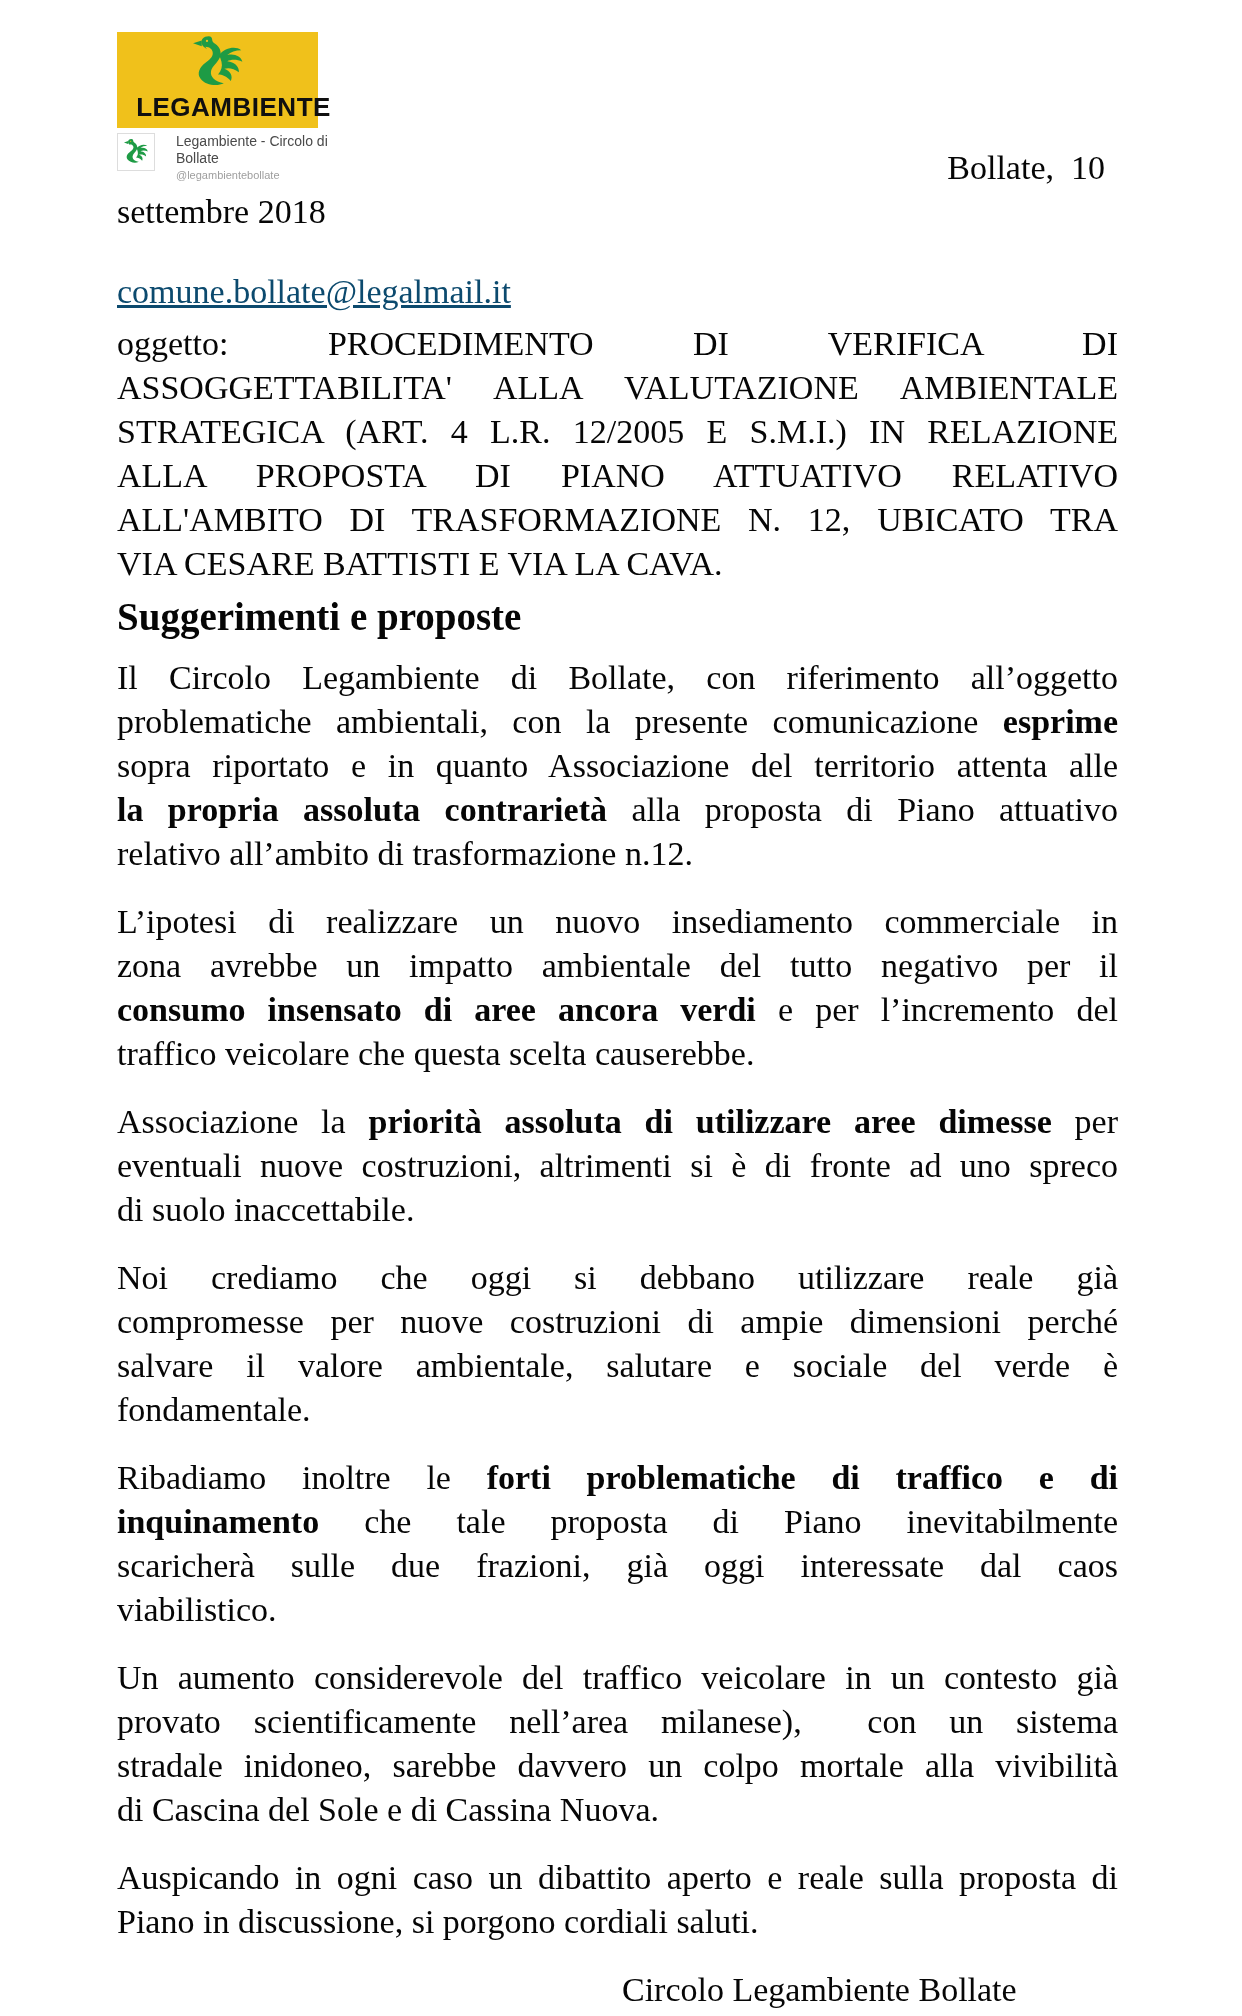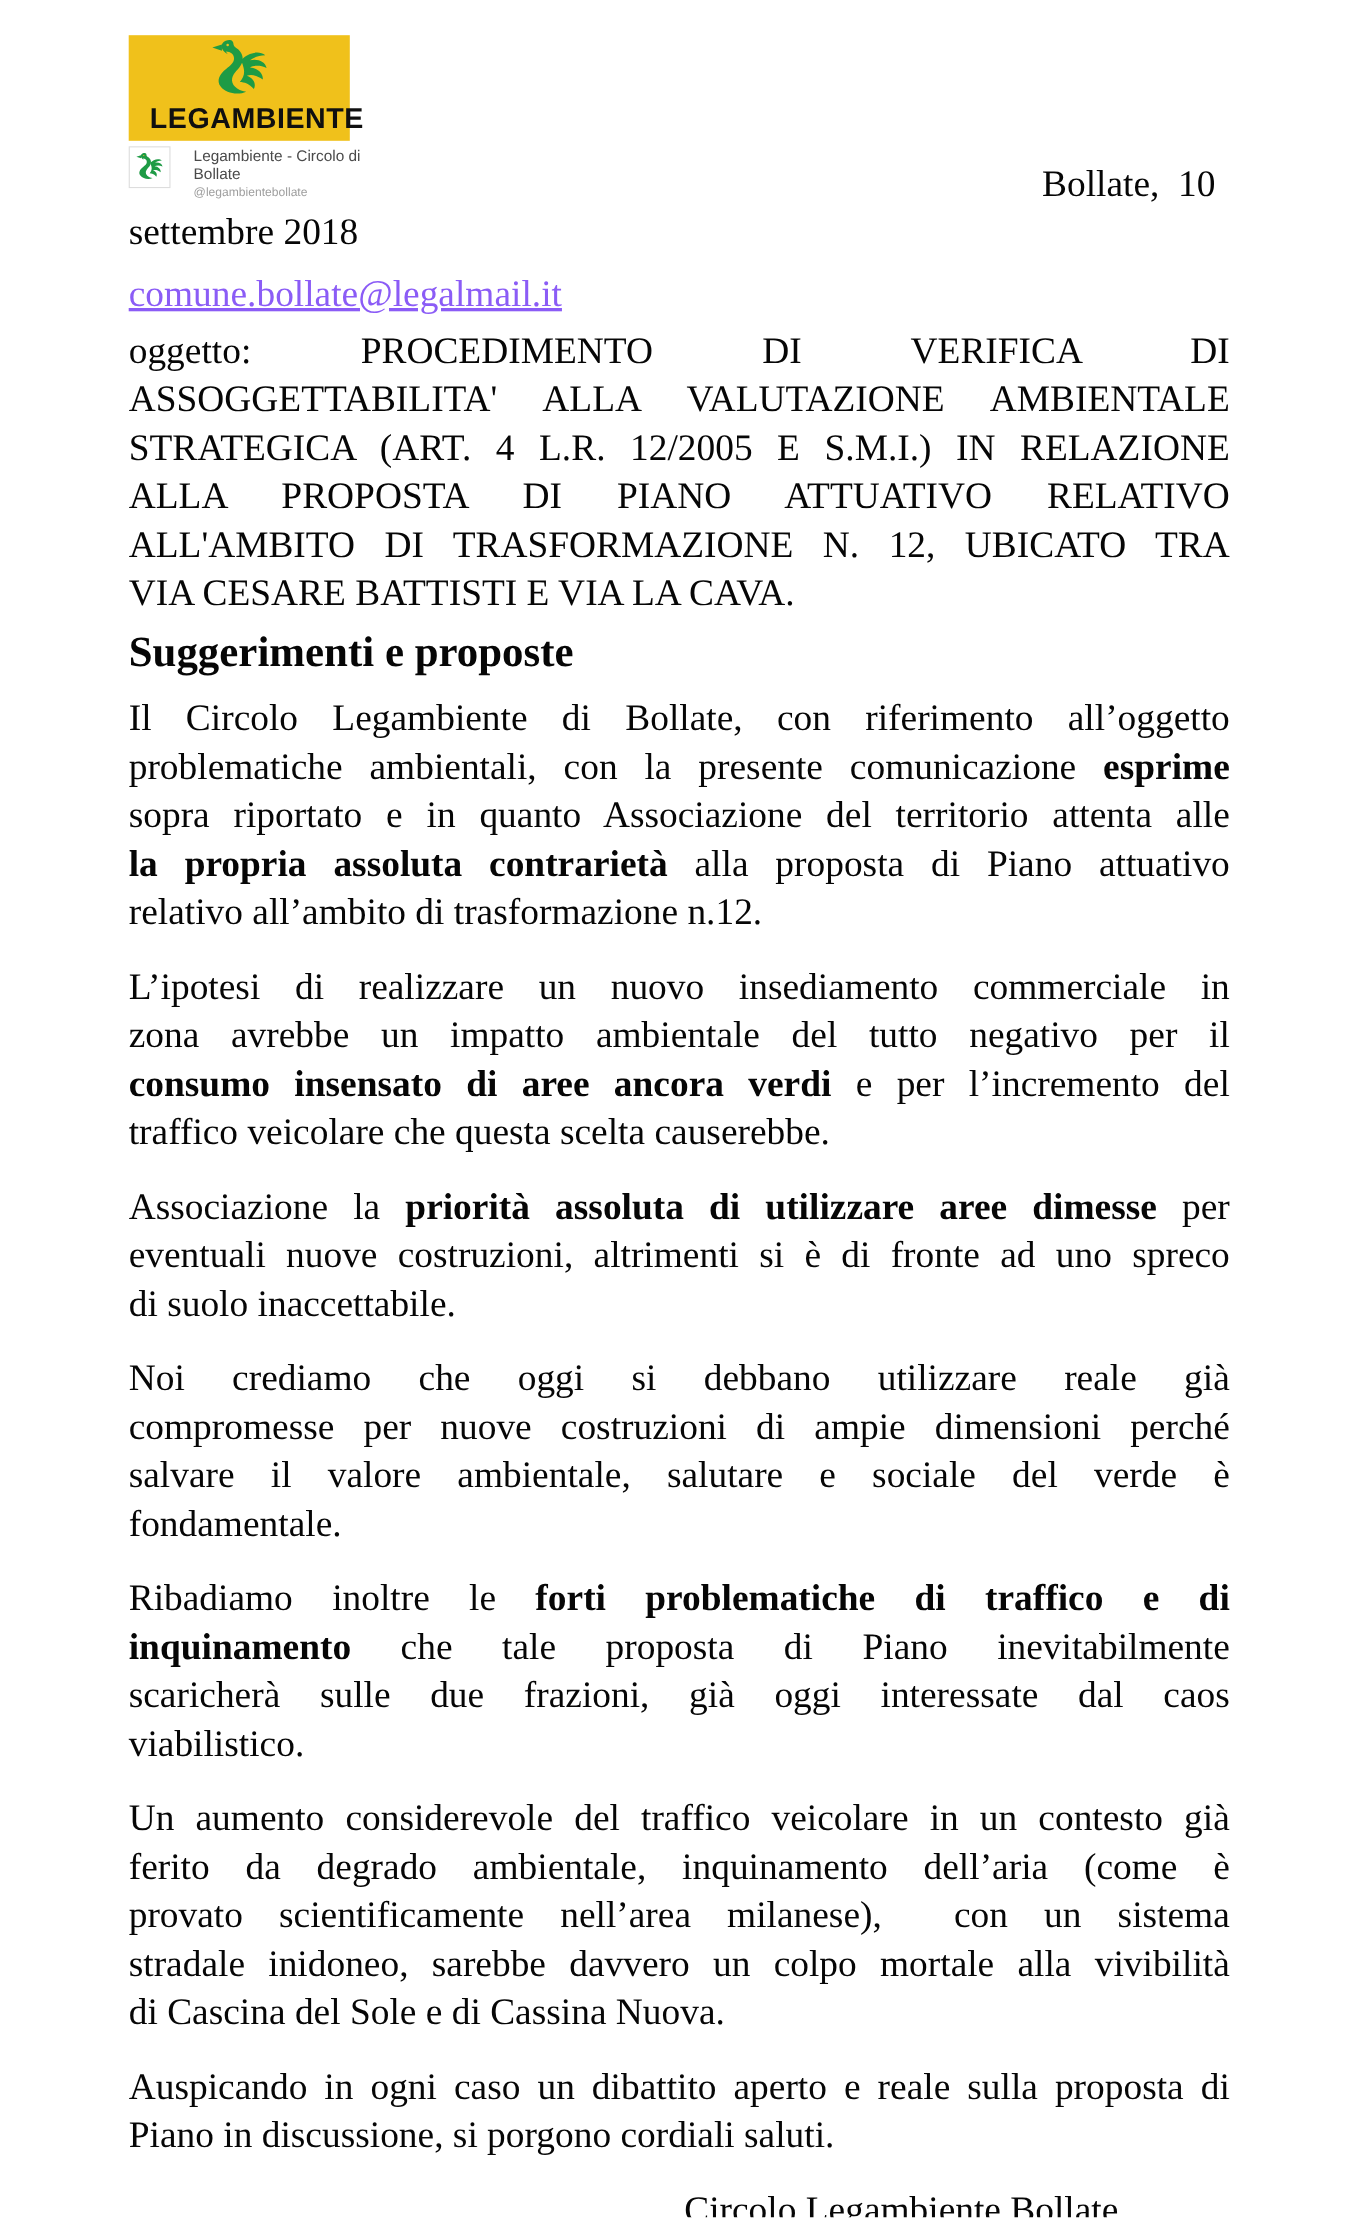--- a/index.html
+++ b/index.html
@@ -50,25 +50,26 @@
     font-size: 34px; line-height: 44px;
   }
 
   
   .content {
     position: absolute; left: 117px; top: 246px;
     width: 1001px;
   }
   .email {
     display: inline-block;
-    color: #8b5cf6;
+    color: #0c4a6e;
     text-decoration: underline;
     font-size: 34px; line-height: 44px;
     margin-bottom: 8px;
     cursor: pointer;
+    margin-top: 24px;
   }
   .par { margin: 0 0 24px 0; font-size: 34px; line-height: 44px; }
   .par.subject { margin-bottom: 0; }
   .par.heading { margin: 8px 0 16px 0; }
   .par.heading .line { font-size: 39px; line-height: 46px; font-weight: bold; text-align-last: auto; }
   .line {
     text-align: justify;
     text-align-last: justify;
     white-space: pre-wrap;
   }
@@ -159,21 +160,20 @@
           <div class="line last"><span>fondamentale.</span></div>
         </div>
         <div class="par body">
           <div class="line"><span>Ribadiamo inoltre le </span><span class="bold">forti problematiche di traffico e di</span></div>
           <div class="line"><span class="bold">inquinamento</span><span> che tale proposta di Piano inevitabilmente</span></div>
           <div class="line"><span>scaricherà sulle due frazioni, già oggi interessate dal caos</span></div>
           <div class="line last"><span>viabilistico.</span></div>
         </div>
         <div class="par body">
           <div class="line"><span>Un aumento considerevole del traffico veicolare in un contesto già</span></div>
-          <div class="line"><span>ferito da degrado ambientale, inquinamento dell’aria (come è</span></div>
           <div class="line"><span>provato scientificamente nell’area milanese),  con un sistema</span></div>
           <div class="line"><span>stradale inidoneo, sarebbe davvero un colpo mortale alla vivibilità</span></div>
           <div class="line last"><span>di Cascina del Sole e di Cassina Nuova.</span></div>
         </div>
         <div class="par body">
           <div class="line"><span>Auspicando in ogni caso un dibattito aperto e reale sulla proposta di</span></div>
           <div class="line last"><span>Piano in discussione, si porgono cordiali saluti.</span></div>
         </div>
       </div>
     <div class="signature">Circolo Legambiente Bollate</div>

